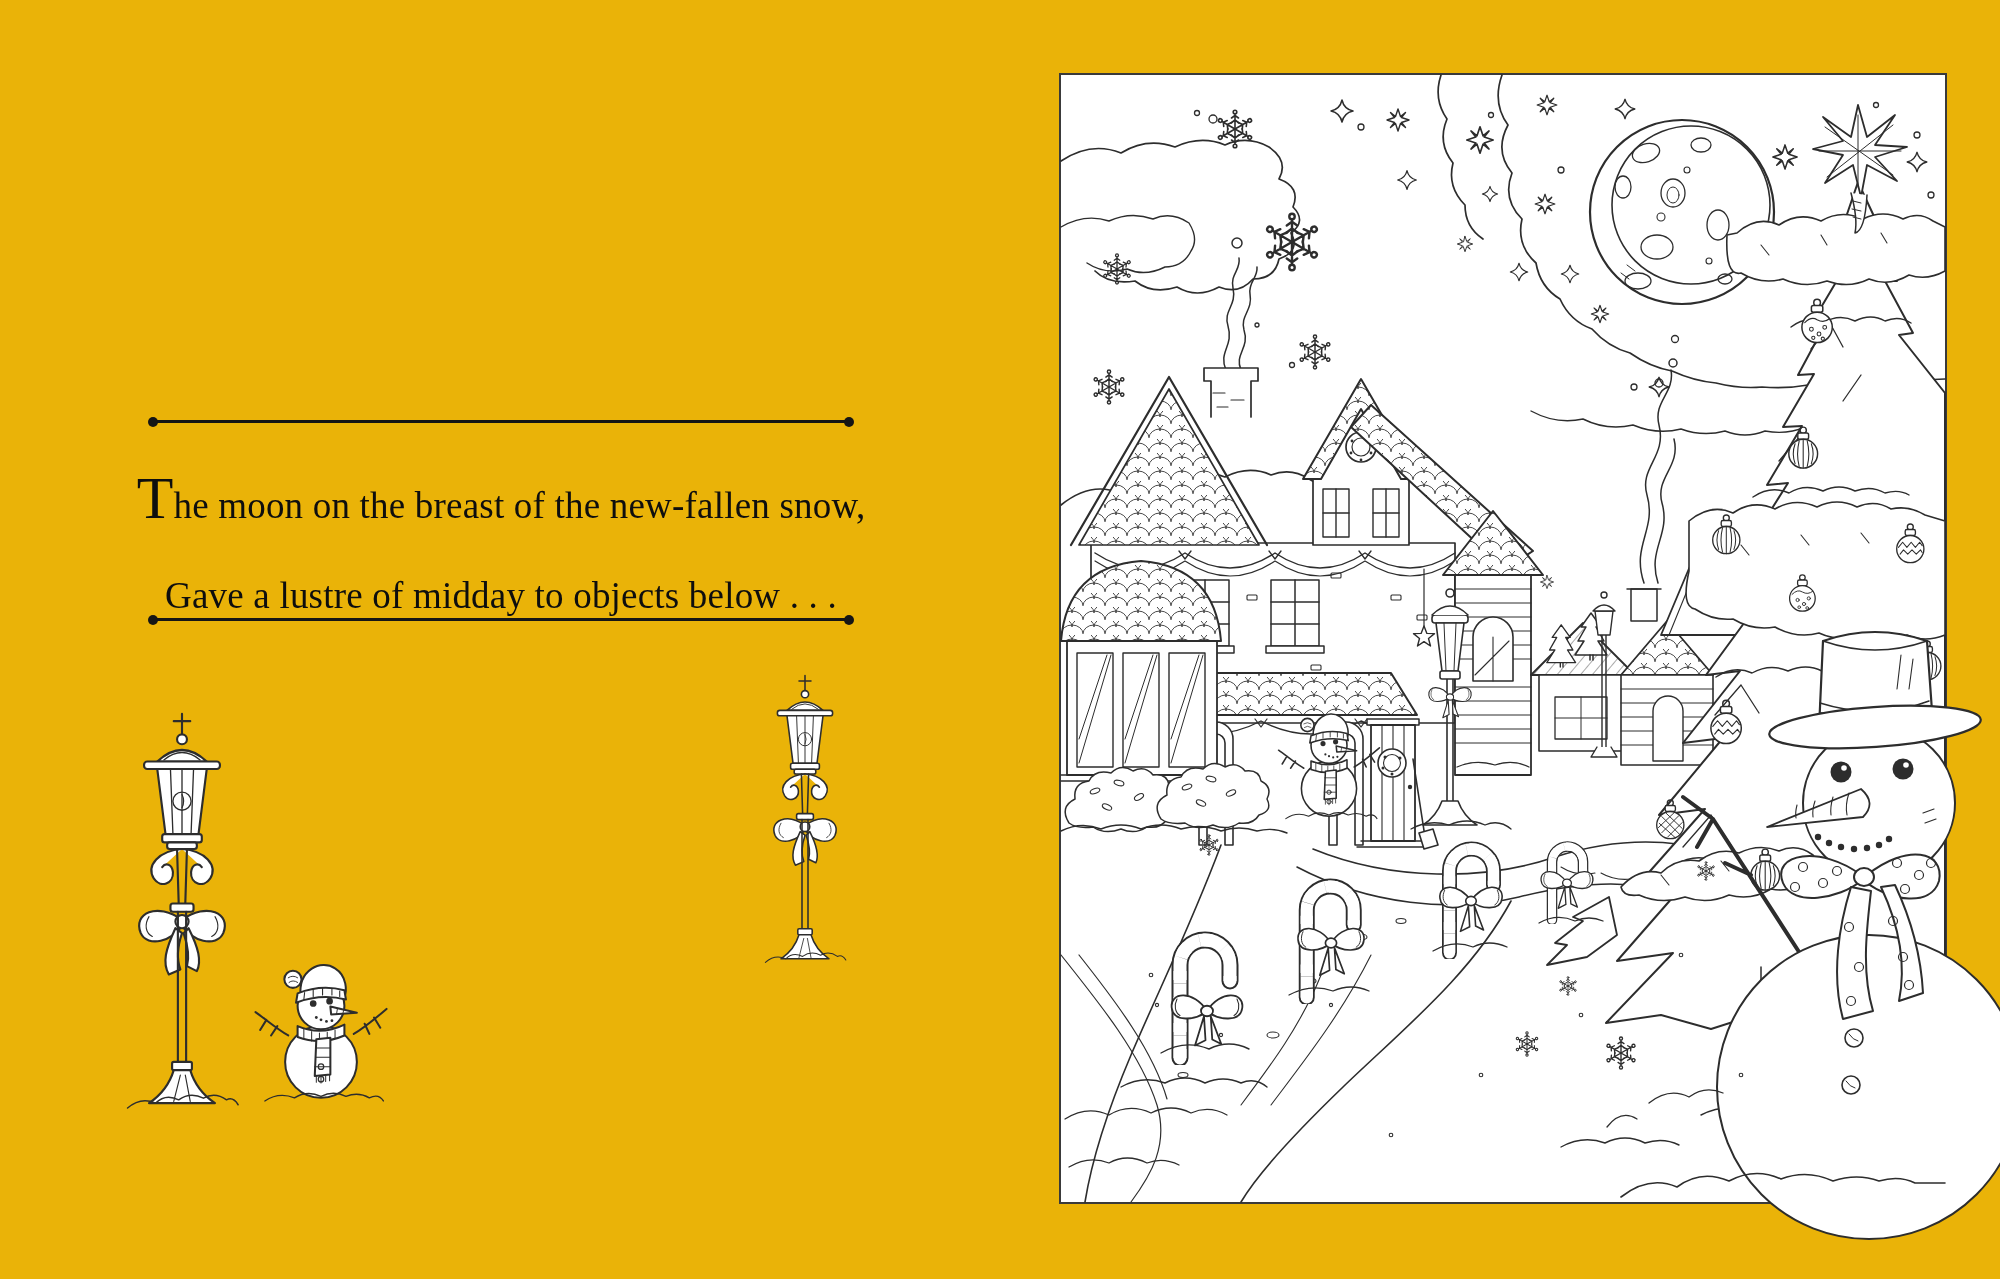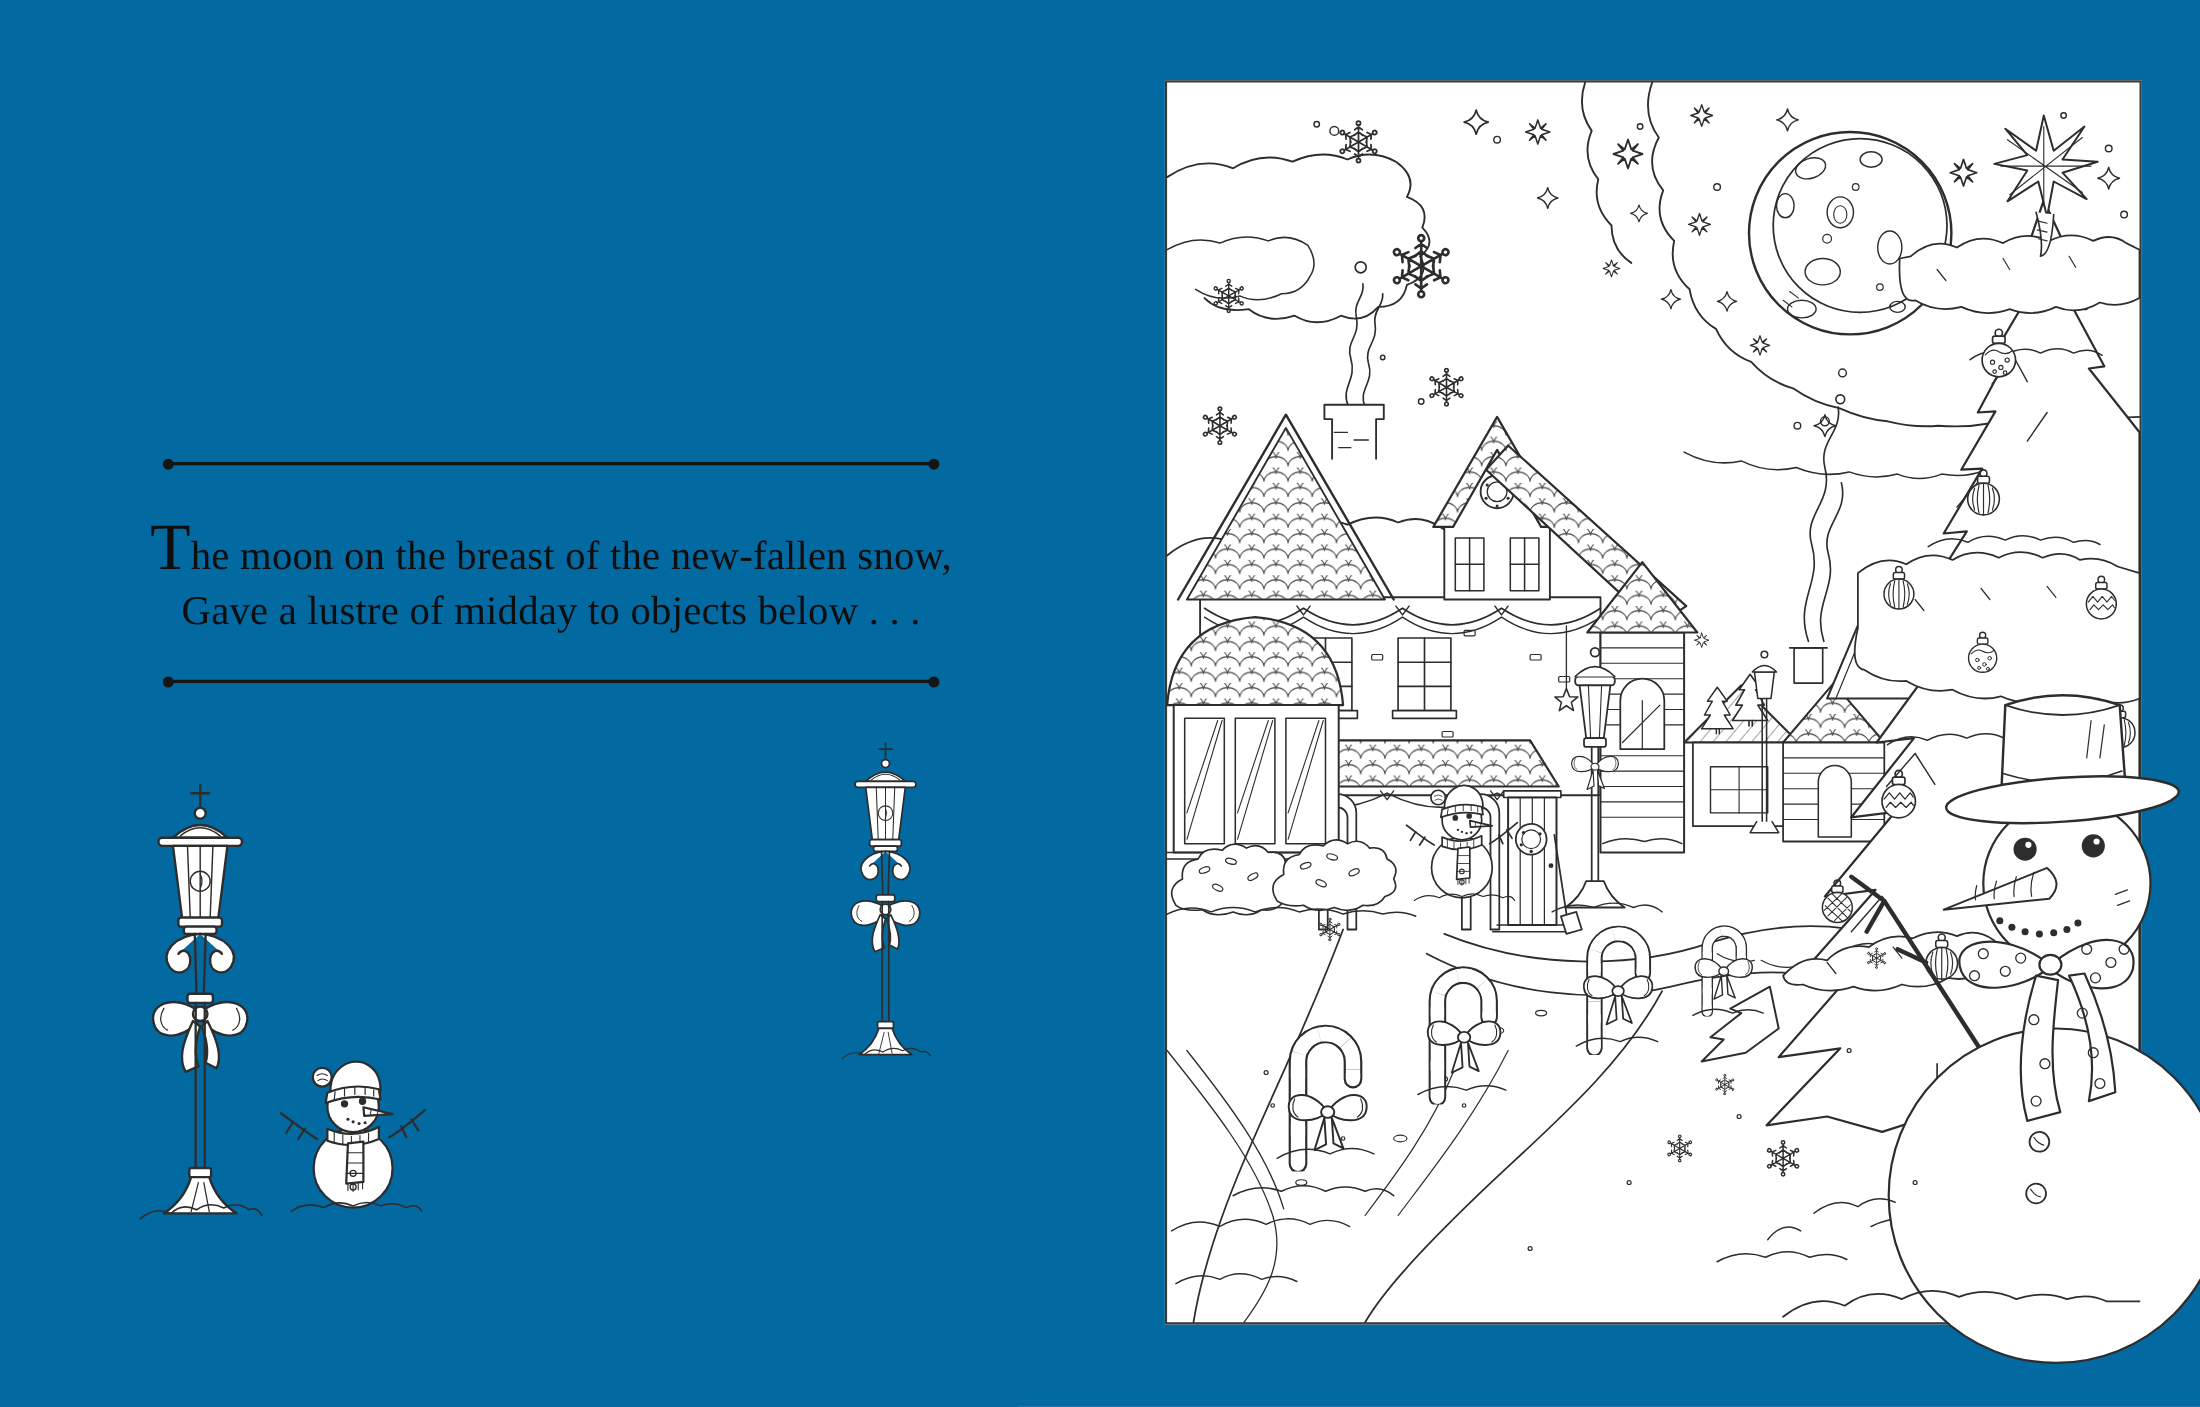--- a/index.html
+++ b/index.html
@@ -1,26 +1,26 @@
 <!DOCTYPE html>
 <html><head>
 <meta charset="utf-8">
 <style>
   html,body{margin:0;padding:0;background:#ffffff;}
-  .spread{position:relative;width:2000px;height:1279px;background:#0369a1;overflow:hidden;
+  .spread{position:relative;width:2000px;height:1279px;background:#eab308;overflow:hidden;
           font-family:"Liberation Serif","DejaVu Serif",serif;color:#0e0e0e;}
   
   .rule{position:absolute;left:155px;width:692px;height:3px;background:#151515;}
   .rule::before,.rule::after{content:"";position:absolute;top:-3.5px;width:10px;height:10px;
         border-radius:50%;background:#151515;}
   .rule::before{left:-7px;} .rule::after{right:-7px;}
   .rule.top{top:420px;} .rule.bottom{top:618px;}
   .quote{position:absolute;left:90px;width:822px;margin:0;text-align:center;
          font-size:37px;line-height:1;letter-spacing:.2px;}
-  .quote.l1{top:487px;} .quote.l2{top:537px;}
+  .quote.l1{top:487px;} .quote.l2{top:577px;}
   .quote.l1::first-letter{font-size:1.62em;line-height:0;}
   .figure{position:absolute;}
   .lampA{left:116px;top:676px;width:132px;height:478px;}
   .snowmanA{left:243px;top:948px;width:156px;height:164px;}
   .lampB{left:757px;top:649px;width:96px;height:346px;}
   
   .art-frame{position:absolute;left:1059px;top:73px;width:884px;height:1127px;
              border:2px solid #3a3a3a;background:#fff;}
   .art-frame svg{display:block;}
   svg{overflow:visible;}

